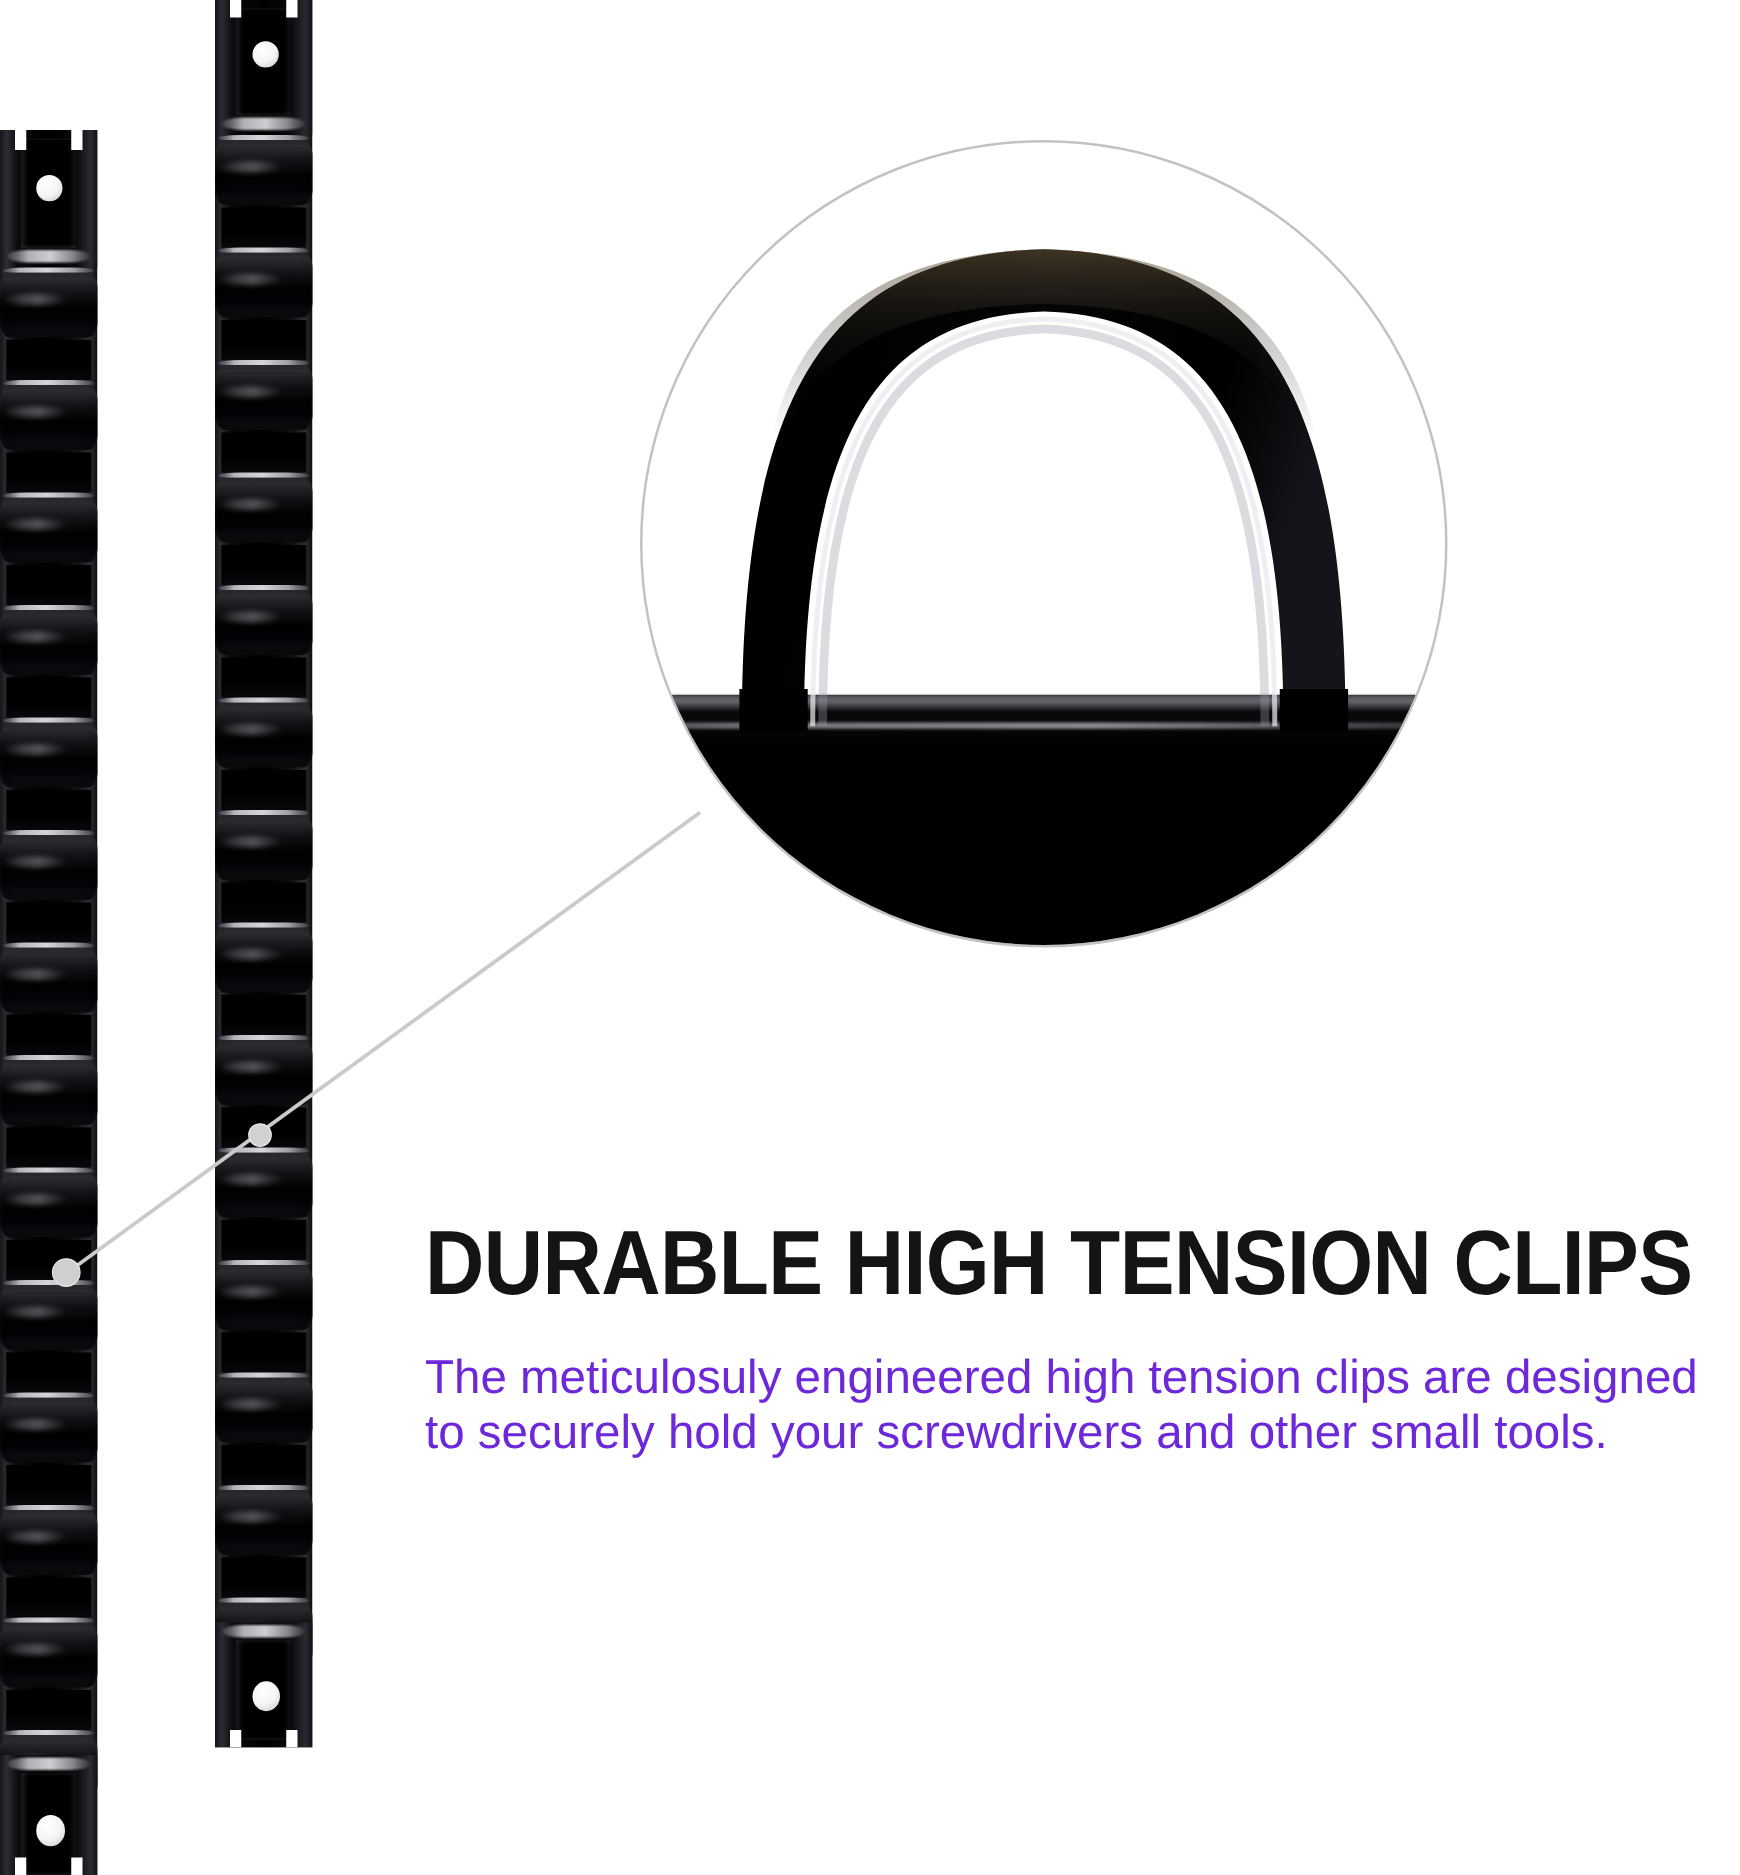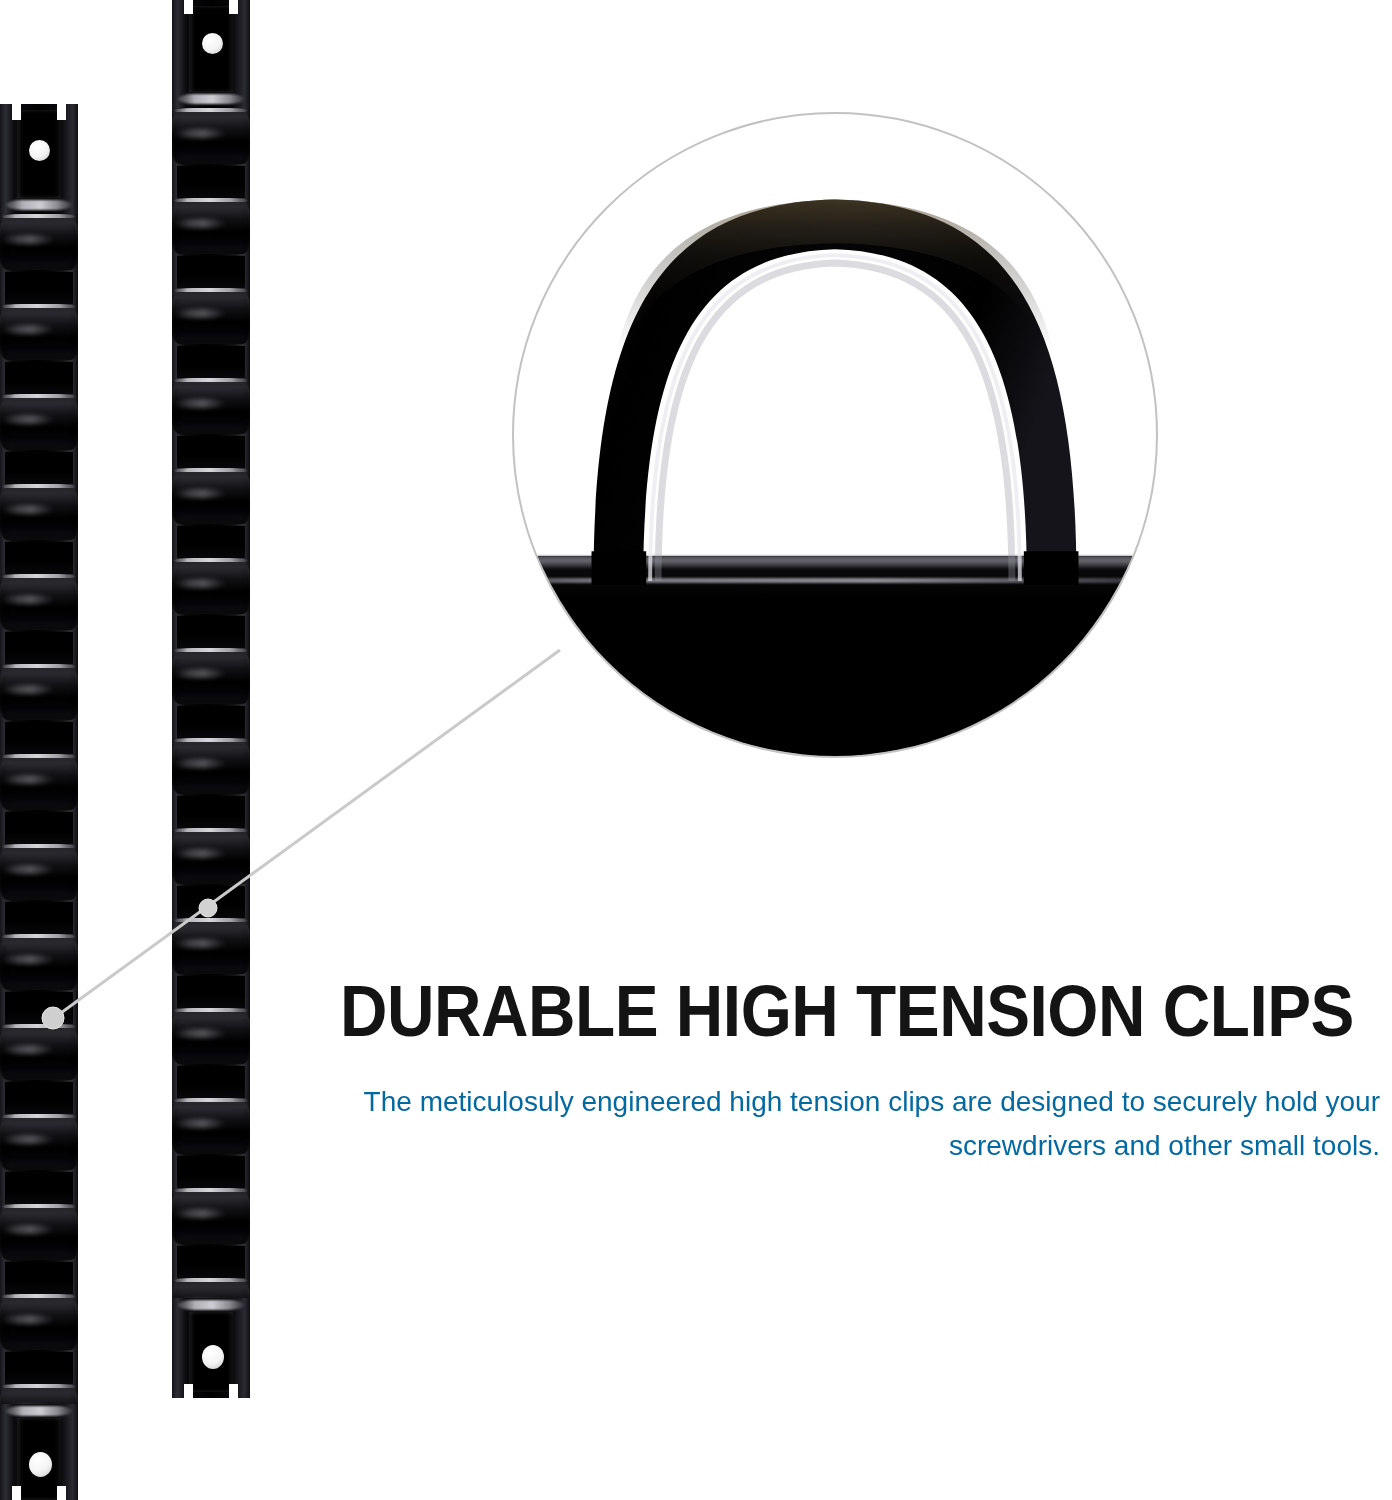--- a/index.html
+++ b/index.html
@@ -11,21 +11,20 @@
     font-family: "Liberation Sans", sans-serif;
     -webkit-font-smoothing: antialiased;
   }
 
   #stage {
     position: relative;
     width: 1392px;
     height: 1500px;
     background: #ffffff;
     overflow: hidden;
-    text-align: right;
   }
 
   
   .rail {
     position: absolute;
     overflow: hidden;
   }
 
   
   .rail-plate {
@@ -241,23 +240,23 @@
     font-size: 73px;
     line-height: 78px;
     letter-spacing: -0.5px;
     color: #141414;
     transform: scaleX(0.90);
     transform-origin: left center;
     white-space: nowrap;
   }
   .body-para {
     margin: 0;
-    font-size: 28px;
+    font-size: 38px;
     line-height: 44px;
-    color: #0369a1;
+    color: #6d28d9;
     font-weight: 400;
     max-width: 1055px;
   }
   .para-gap { height: 56px; }
 </style>
 </head>
 <body>
 
 <div id="stage">
 

